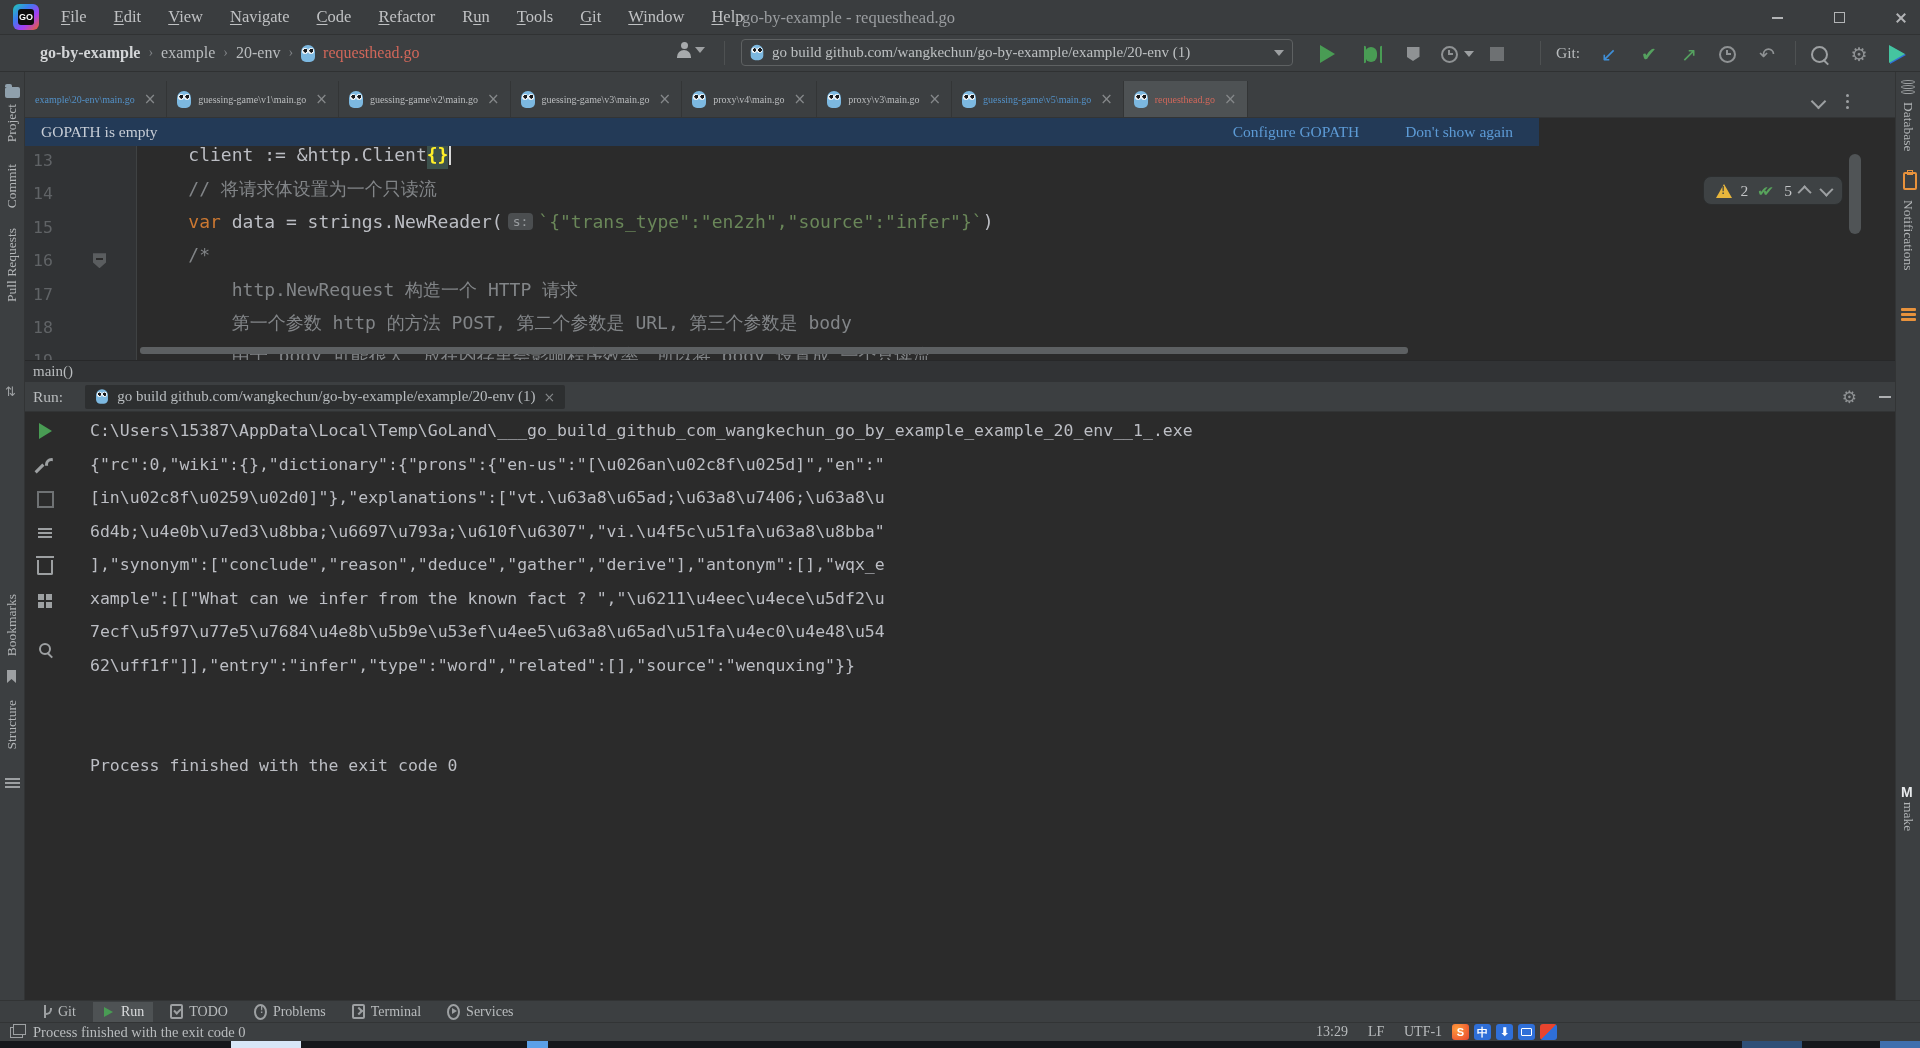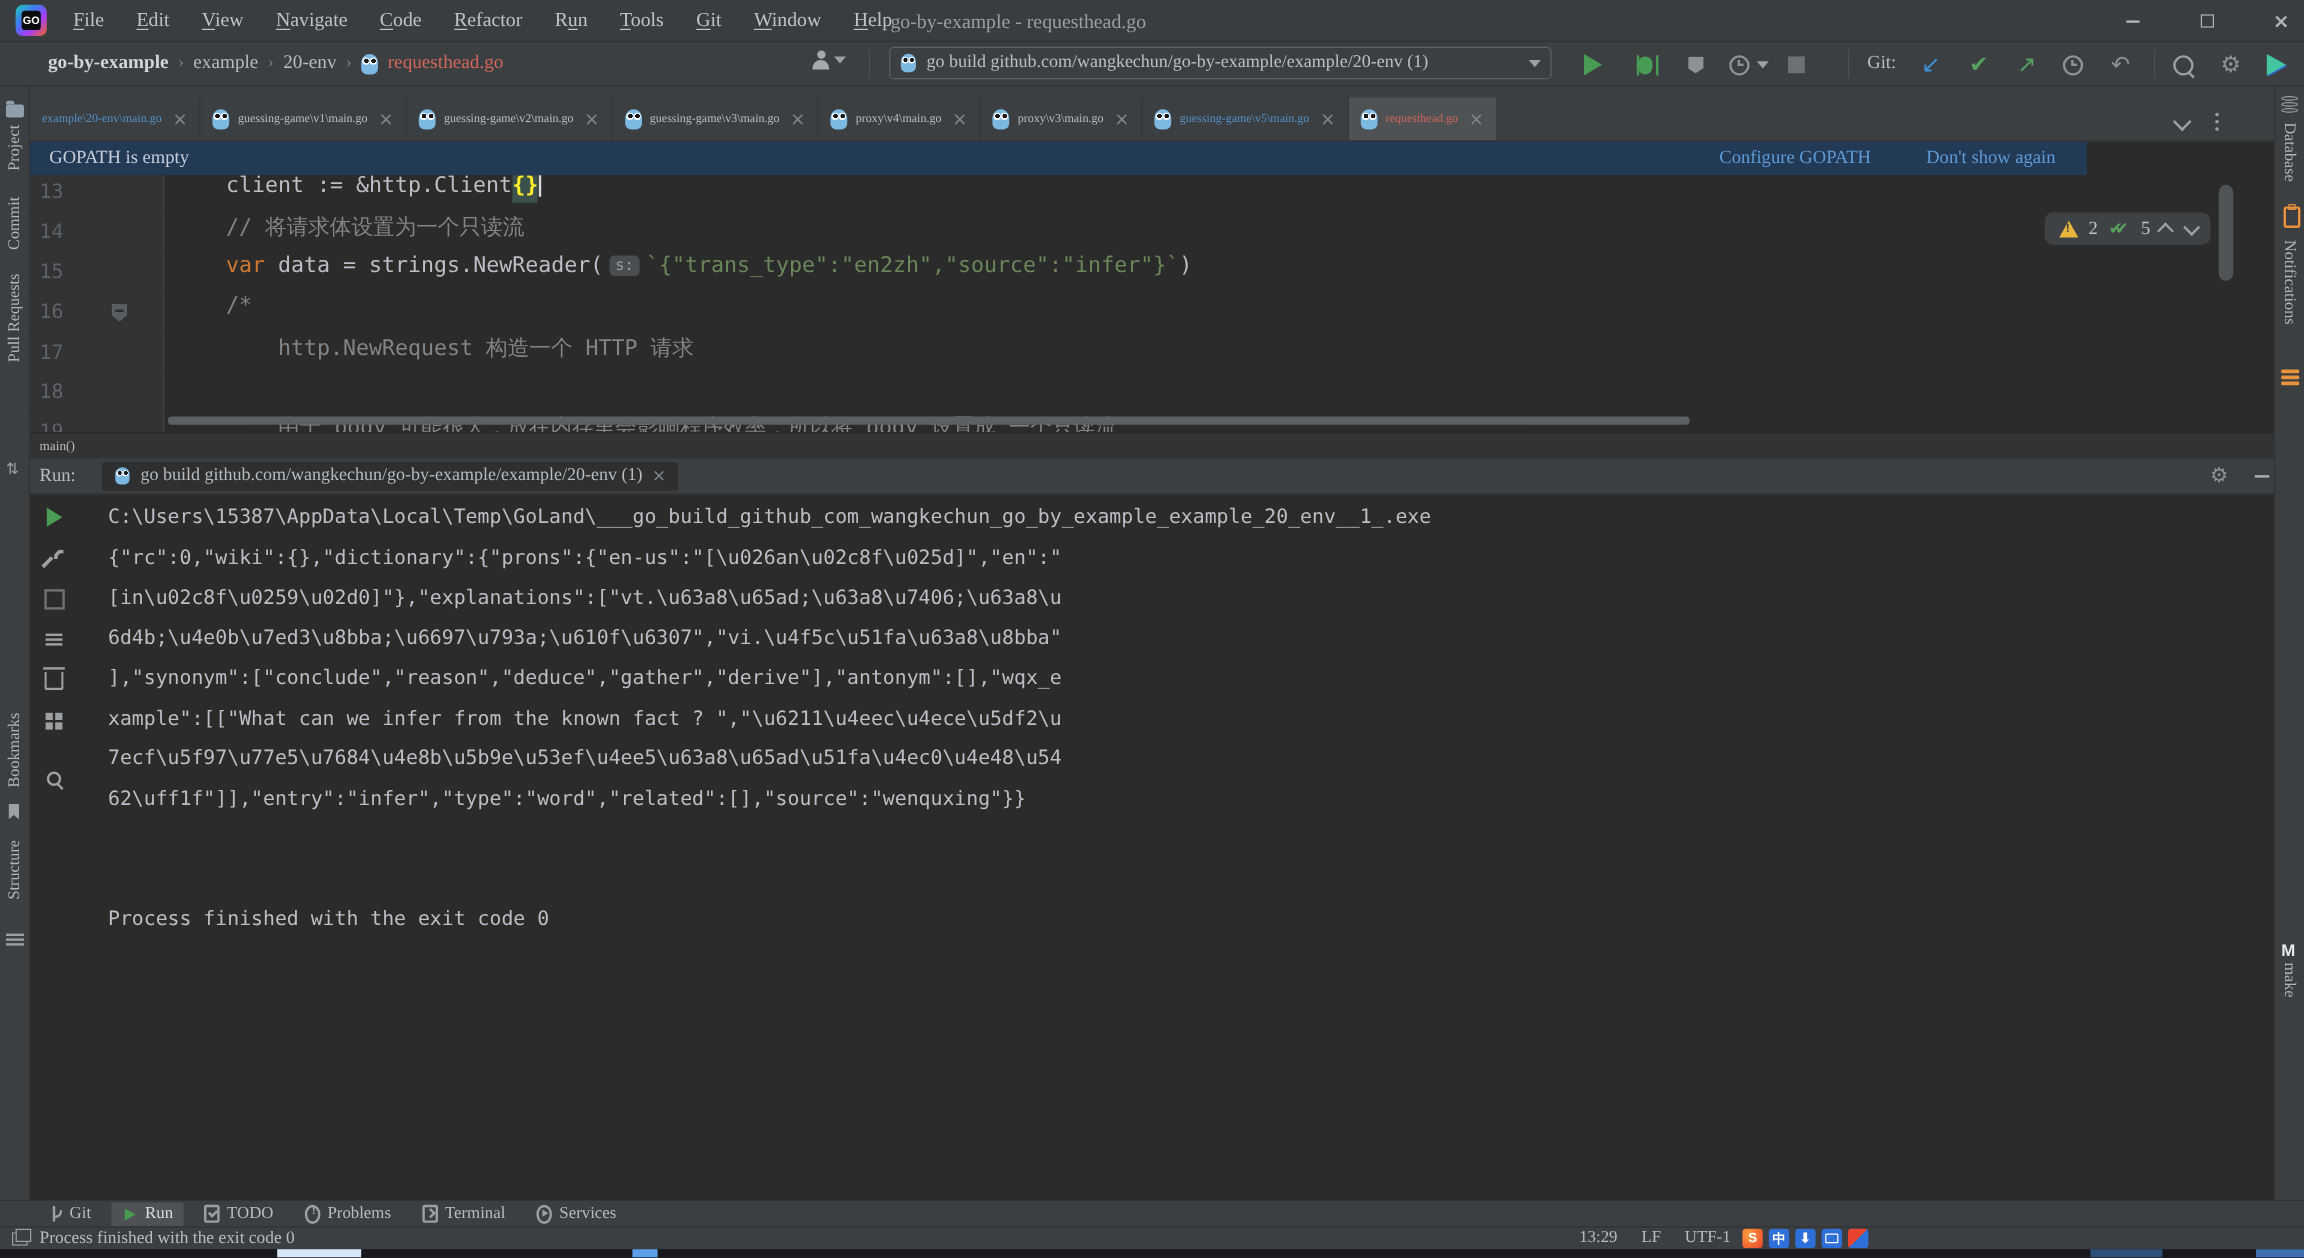--- a/index.html
+++ b/index.html
@@ -74,21 +74,21 @@
   .tab-close{color:#85888a;font-size:15px;margin-left:2px;font-family:"DejaVu Sans",sans-serif;}
   .gopher{position:relative;display:inline-block;width:14px;height:17px;background:#7cb8e0;border-radius:7px 7px 5px 5px;flex:0 0 auto;}
   .gopher::before,.gopher::after{content:"";position:absolute;top:3px;width:6px;height:6px;border-radius:50%;background:radial-gradient(circle at 55% 45%,#17191b 38%,#f4f6f8 44%);}
   .gopher::before{left:1px;} .gopher::after{right:1px;}
   .tab-extra{position:absolute;right:46px;bottom:8px;display:flex;gap:22px;align-items:center;}
   .chev{width:9px;height:9px;border-right:2px solid #9da0a2;border-bottom:2px solid #9da0a2;transform:rotate(45deg);}
   .kebab{display:flex;flex-direction:column;gap:3px;}
   .kebab i{width:3px;height:3px;border-radius:50%;background:#9da0a2;}
 
   
-  .banner{position:absolute;left:25px;top:118px;width:1714px;height:28px;background:#233a57;display:flex;align-items:center;box-sizing:border-box;}
+  .banner{position:absolute;left:25px;top:118px;width:1514px;height:28px;background:#233a57;display:flex;align-items:center;box-sizing:border-box;}
   .banner-msg{margin-left:16px;color:#c7cdd6;font-size:15.5px;}
   .banner-actions{margin-left:auto;margin-right:26px;display:flex;gap:46px;}
   .banner-link{color:#5d9bd6;font-size:15.5px;}
 
   
   .editor{position:absolute;left:25px;top:146px;width:1870px;height:214px;background:#2b2b2b;overflow:hidden;}
   .code-lines{position:absolute;left:0;top:-2px;width:100%;}
   .code-row{display:flex;height:33.4px;line-height:33.4px;}
   .gutter-cell{position:relative;width:112px;flex:0 0 auto;background:#313335;border-right:1px solid #3f4243;box-sizing:border-box;}
   .lnum{margin-left:8px;color:#606366;font:16.5px "DejaVu Sans Mono",monospace;}
@@ -106,21 +106,21 @@
   .warn-tri::after{content:"!";position:absolute;left:-2px;top:1px;color:#3e4244;font:bold 10px "Liberation Sans",sans-serif;}
   .insp-count{color:#c2c4c6;font-size:15.5px;}
   .dblcheck{position:relative;width:18px;height:14px;}
   .dblcheck i{position:absolute;font-family:"DejaVu Sans",sans-serif;font-style:normal;color:#58a35c;font-size:14px;line-height:14px;}
   .dblcheck i:nth-child(2){left:5px;}
   .chev-up{width:8px;height:8px;border-left:2px solid #9da0a2;border-top:2px solid #9da0a2;transform:rotate(45deg) translateY(2px);}
   .chev-dn{width:8px;height:8px;border-right:2px solid #9da0a2;border-bottom:2px solid #9da0a2;transform:rotate(45deg) translateY(-2px);}
 
   
   .context-bar{position:absolute;left:25px;top:360px;width:1870px;height:22px;background:#313335;border-top:1px solid #272829;box-sizing:border-box;display:flex;align-items:center;}
-  .context-label{margin-left:8px;color:#b9bcbe;font-size:11px;}
+  .context-label{margin-left:8px;color:#b9bcbe;font-size:15px;}
 
   
   .run-header{position:absolute;left:25px;top:382px;width:1870px;height:30px;background:#3c3f41;border-bottom:1px solid #323435;box-sizing:border-box;display:flex;align-items:center;}
   .run-label{margin-left:8px;color:#b9bcbe;font-size:15.5px;}
   .run-tab{margin-left:22px;background:#2d2f30;border-radius:2px;height:24px;display:flex;align-items:center;gap:8px;padding:0 10px;}
   .run-tab .gopher{transform:scale(.85);}
   .run-tab-label{color:#b8bcbf;font-size:15px;white-space:nowrap;}
   .run-tab-close{color:#85888a;font-size:14px;font-family:"DejaVu Sans",sans-serif;}
   .run-header-actions{margin-left:auto;display:flex;align-items:center;gap:22px;margin-right:4px;}
   .minimize-bar{width:12px;height:2px;background:#aeb0b2;}
@@ -422,20 +422,21 @@
         <div class="code-row">
           <div class="gutter-cell"><span class="lnum">16</span><span class="fold-marker"></span></div>
           <div class="code-text"><span class="s-comment">	/*</span></div>
         </div>
         <div class="code-row">
           <div class="gutter-cell"><span class="lnum">17</span></div>
           <div class="code-text"><span class="s-comment">		http.NewRequest 构造一个 HTTP 请求</span></div>
         </div>
         <div class="code-row">
           <div class="gutter-cell"><span class="lnum">18</span></div>
+          <div class="code-text"><span class="s-comment">		第一个参数 http 的方法 POST, 第二个参数是 URL, 第三个参数是 body</span></div>
         </div>
         <div class="code-row">
           <div class="gutter-cell"><span class="lnum">19</span></div>
           <div class="code-text"><span class="s-comment">		由于 body 可能很大，放在内存里会影响程序效率，所以将 body 设置成 一个只读流</span></div>
         </div>
       </div>
     <div class="hscroll"></div>
     <div class="vthumb"></div>
     <div class="inspect-widget">
       <div class="warn-tri"></div>

